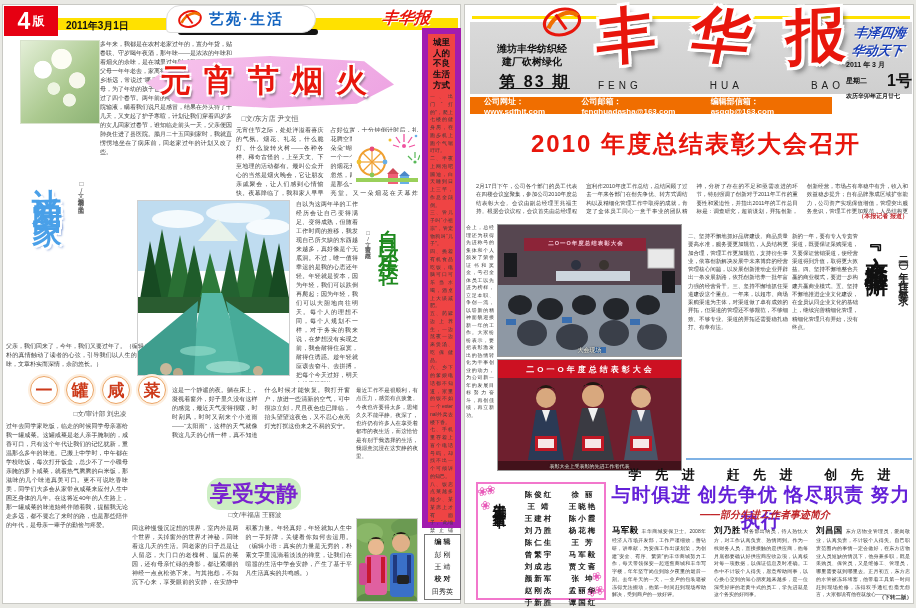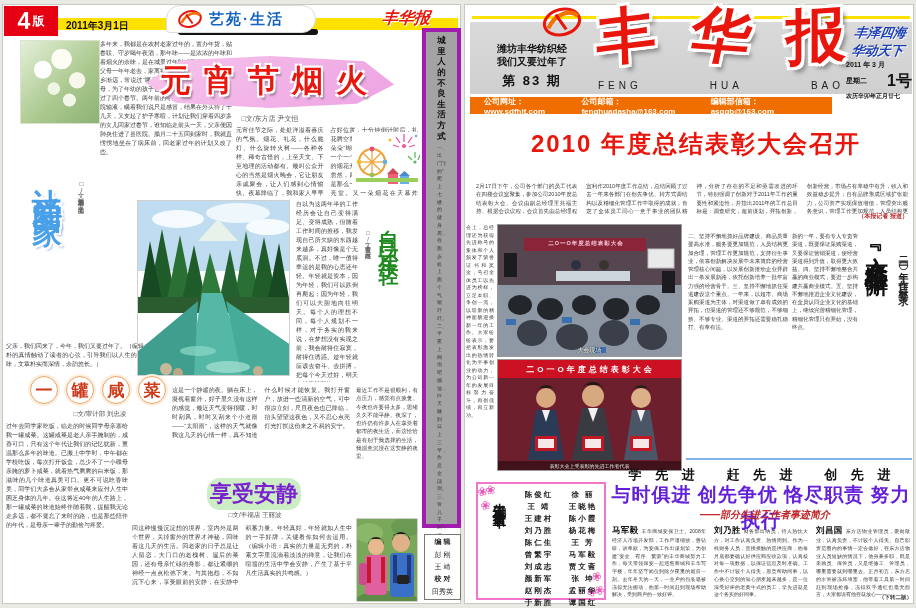--- a/index.html
+++ b/index.html
@@ -29,30 +29,30 @@
   .yxdiamond{background:linear-gradient(135deg,#f7c4ec,#eda3e2);
        clip-path:polygon(0 52%,14% 8%,50% 0,88% 10%,100% 55%,85% 92%,50% 100%,12% 90%);}
   .yxtitle{font-size:31px;font-weight:900;color:#e8160c;letter-spacing:13px;
        text-shadow:-2px -2px 0 #fff,2px -2px 0 #fff,-2px 2px 0 #fff,2px 2px 0 #fff,3px 4px 2px rgba(90,90,90,.55);}
   .zijititle{font-size:20px;font-weight:bold;color:#1f8a1f;letter-spacing:9px;}
   .circlechar{display:inline-flex;width:26px;height:26px;border:1px solid #eba668;border-radius:50%;
        align-items:center;justify-content:center;font-size:17px;font-weight:bold;color:#cc3a1a;
        background:#fff;margin:0 4px;box-shadow:0 0 0 2px #fdeede;}
   .anjtitle span{display:inline-block;background:#cdeec4;color:#7a22d0;font-weight:900;
        font-size:22px;padding:1px 3px;margin:0 3px;border-radius:13px;}
-  .chengli-box{border:4px solid #a21caf;background:#a3a3a3;padding:3px 11px;}
+  .chengli-box{border:6px solid #a21caf;background:#ef4444;padding:3px 2px;}
   .chengli-title{font-size:8.5px;font-weight:bold;color:#111;line-height:1.25;text-align:center;}
   .chengli-items{font-size:5px;line-height:1.55;color:#3a3a3a;text-align:justify;word-break:break-all;overflow:hidden;}
   .editors-box{border:1px solid #777;background:#fff;font-size:7px;color:#222;
        display:flex;flex-direction:column;align-items:center;justify-content:space-evenly;}
   .editors-box b{font-weight:bold;}
   
   .grayband{background:linear-gradient(#dadada,#cfcfcf);}
   .company{font-size:10px;font-weight:bold;color:#111;line-height:1.3;text-align:center;}
-  .issue{font-size:13px;font-weight:bold;color:#111;text-align:center;letter-spacing:2px;}
+  .issue{font-size:16px;font-weight:bold;color:#111;text-align:right;letter-spacing:2px;text-decoration:underline;}
   .fhrow{display:flex;justify-content:space-between;align-items:flex-start;}
   .fh-char{font-size:60px;font-weight:900;color:#e8160c;line-height:1;
        text-shadow:-3px -3px 0 #fff,3px -3px 0 #fff,-3px 3px 0 #fff,3px 3px 0 #fff,-3px 0 0 #fff,3px 0 0 #fff,0 3px 0 #fff,0 -3px 0 #fff,5px 6px 4px rgba(60,60,60,.5);}
   .fh-r1{transform:rotate(-7deg) skewX(-5deg);}
   .fh-r2{transform:rotate(4deg) skewX(-8deg);}
   .fh-r3{transform:rotate(-4deg) skewX(-4deg);}
   .pinyin{display:flex;justify-content:space-between;font-size:10px;color:#222;letter-spacing:4px;}
   .slogan{color:#1a3fb8;font-weight:bold;font-size:13px;font-style:italic;transform:skewX(-8deg);
        text-shadow:1px 1px 0 #fff;line-height:1.35;text-align:center;}
   .datebox{font-size:7px;color:#111;font-weight:bold;line-height:1.4;}
@@ -255,21 +255,21 @@
 
 <div class="abs" style="left:541px;top:4px;">
   <svg width="42" height="36" viewBox="0 0 40 34">
     <ellipse cx="20" cy="17" rx="17" ry="12" fill="none" stroke="#e8160c" stroke-width="3" transform="rotate(-14 20 17)"></ellipse>
     <path d="M7 23 C14 8, 29 5, 35 11" fill="none" stroke="#f07000" stroke-width="4"></path>
     <path d="M14 10 L24 24" stroke="#e8160c" stroke-width="3"></path>
   </svg>
 </div>
 <div class="abs company" style="left:476px;top:42px;width:112px;">
   <div>潍坊丰华纺织经</div>
-  <div>我们又要过年了</div>
+  <div>建厂砍树绿化</div>
 </div>
 <div class="abs issue" style="left:494px;top:72px;width:76px;">第 83 期</div>
 
 <div class="abs fhrow" style="left:596px;top:6px;width:250px;">
   <span class="fh-char fh-r1">丰</span>
   <span class="fh-char fh-r2">华</span>
   <span class="fh-char fh-r3">报</span>
 </div>
 <div class="abs pinyin" style="left:598px;top:80px;width:246px;">
   <span>FENG</span>

